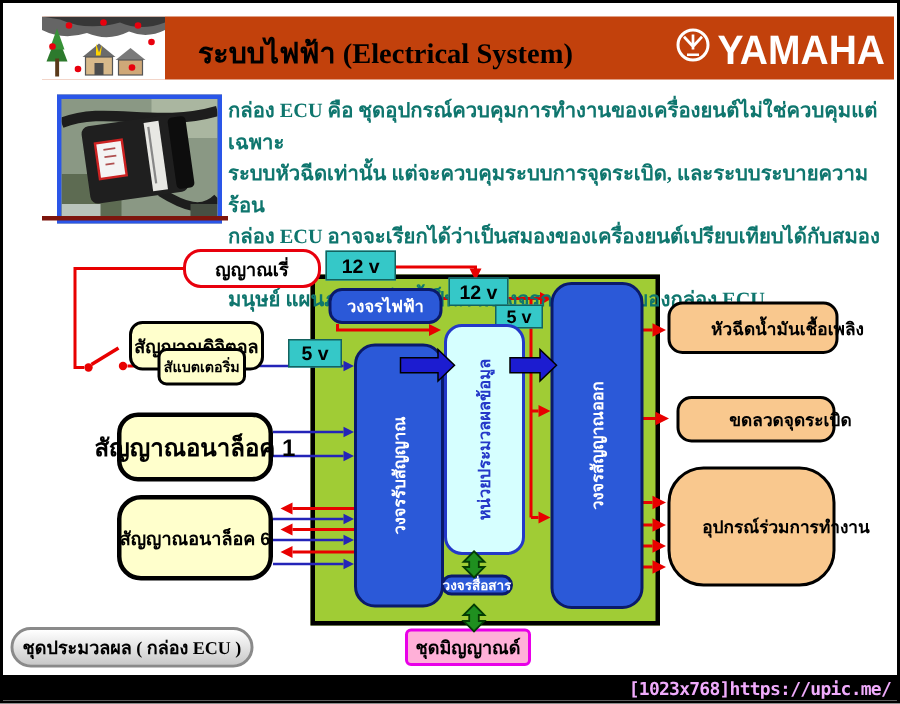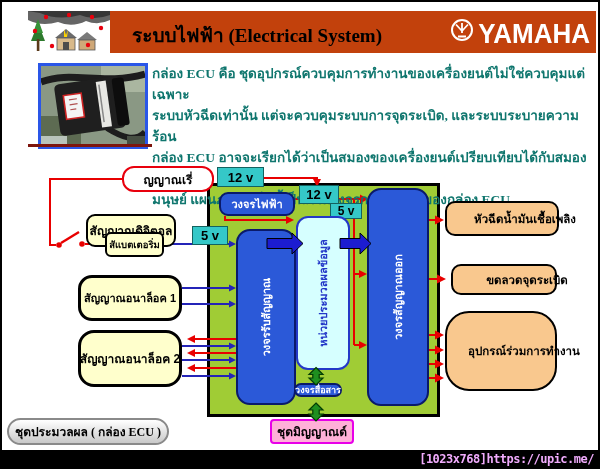--- a/index.html
+++ b/index.html
@@ -27,21 +27,21 @@
   .bluebox{background:#2b59d8;border:2px solid #0a1a6a;color:#fff;}
   .orange{background:#f9c88e;border:2px solid #000;font-size:11.5px;
           font-family:"Liberation Serif","DejaVu Serif",serif;padding-left:46px;}
   .battery{left:120px;top:164px;width:92px;height:26px;background:#fff;border:2px solid #e8000d;border-radius:12px;font-size:12px;}
   .v12a{left:215px;top:165px;width:47px;height:20px;}
   .v12b{left:297px;top:183px;width:40px;height:19px;}
   .v5a{left:190px;top:224px;width:36px;height:19px;}
   .v5b{left:328px;top:201px;width:32px;height:16px;font-size:12px;}
   .digital{left:84px;top:212px;width:90px;height:33px;border-radius:9px;font-size:12px;}
   .start{left:103px;top:230px;width:59px;height:25px;border-radius:6px;font-size:9.5px;}
-  .analog1{left:76px;top:273px;width:104px;height:46px;border-radius:14px;border-width:3px;font-size:11px;}
+  .analog1{left:76px;top:273px;width:104px;height:46px;border-radius:14px;border-width:3px;font-size:16px;}
   .analog2{left:76px;top:328px;width:104px;height:57px;border-radius:16px;border-width:3px;font-size:12px;}
   .panel{left:205px;top:181px;width:227px;height:228px;background:#a0cc35;border:3px solid #000;}
   .pwr{left:217px;top:190px;width:76px;height:24px;border-radius:9px;font-size:11px;}
   .comm{left:292px;top:381px;width:48px;height:14px;border-radius:7px;font-size:9px;}
   .vbox{border-radius:14px;}
   .leftv{left:234px;top:227px;width:56px;height:172px;}
   .midv{left:294px;top:214px;width:50px;height:150px;background:#d6ffff;border:2px solid #2438c8;border-radius:12px;color:#2438c8;}
   .rightv{left:365px;top:186px;width:58px;height:214px;}
   .vtext{position:absolute;inset:0;display:flex;align-items:center;justify-content:center;}
   .vtext span{transform:rotate(-90deg);white-space:nowrap;font-weight:bold;font-size:11px;}
@@ -194,21 +194,21 @@
   <div class="abs box yellow start z3">
     <span>สัแบตเตอริ่ม</span>
   </div>
   <div class="abs box cyan v5a z3">
     <span>5 v</span>
   </div>
   <div class="abs box yellow analog1 z3">
     <span>สัญญาณอนาล็อค 1</span>
   </div>
   <div class="abs box yellow analog2 z3">
-    <span>สัญญาณอนาล็อค 2</span>
+    <span>สัญญาณอนาล็อค 6</span>
   </div>
 
   <div class="abs box bluebox pwr z3">
     <span>วงจรไฟฟ้า</span>
   </div>
   <div class="abs box cyan v12b z3">
     <span>12 v</span>
   </div>
   <div class="abs box cyan v5b z3">
     <span>5 v</span>

